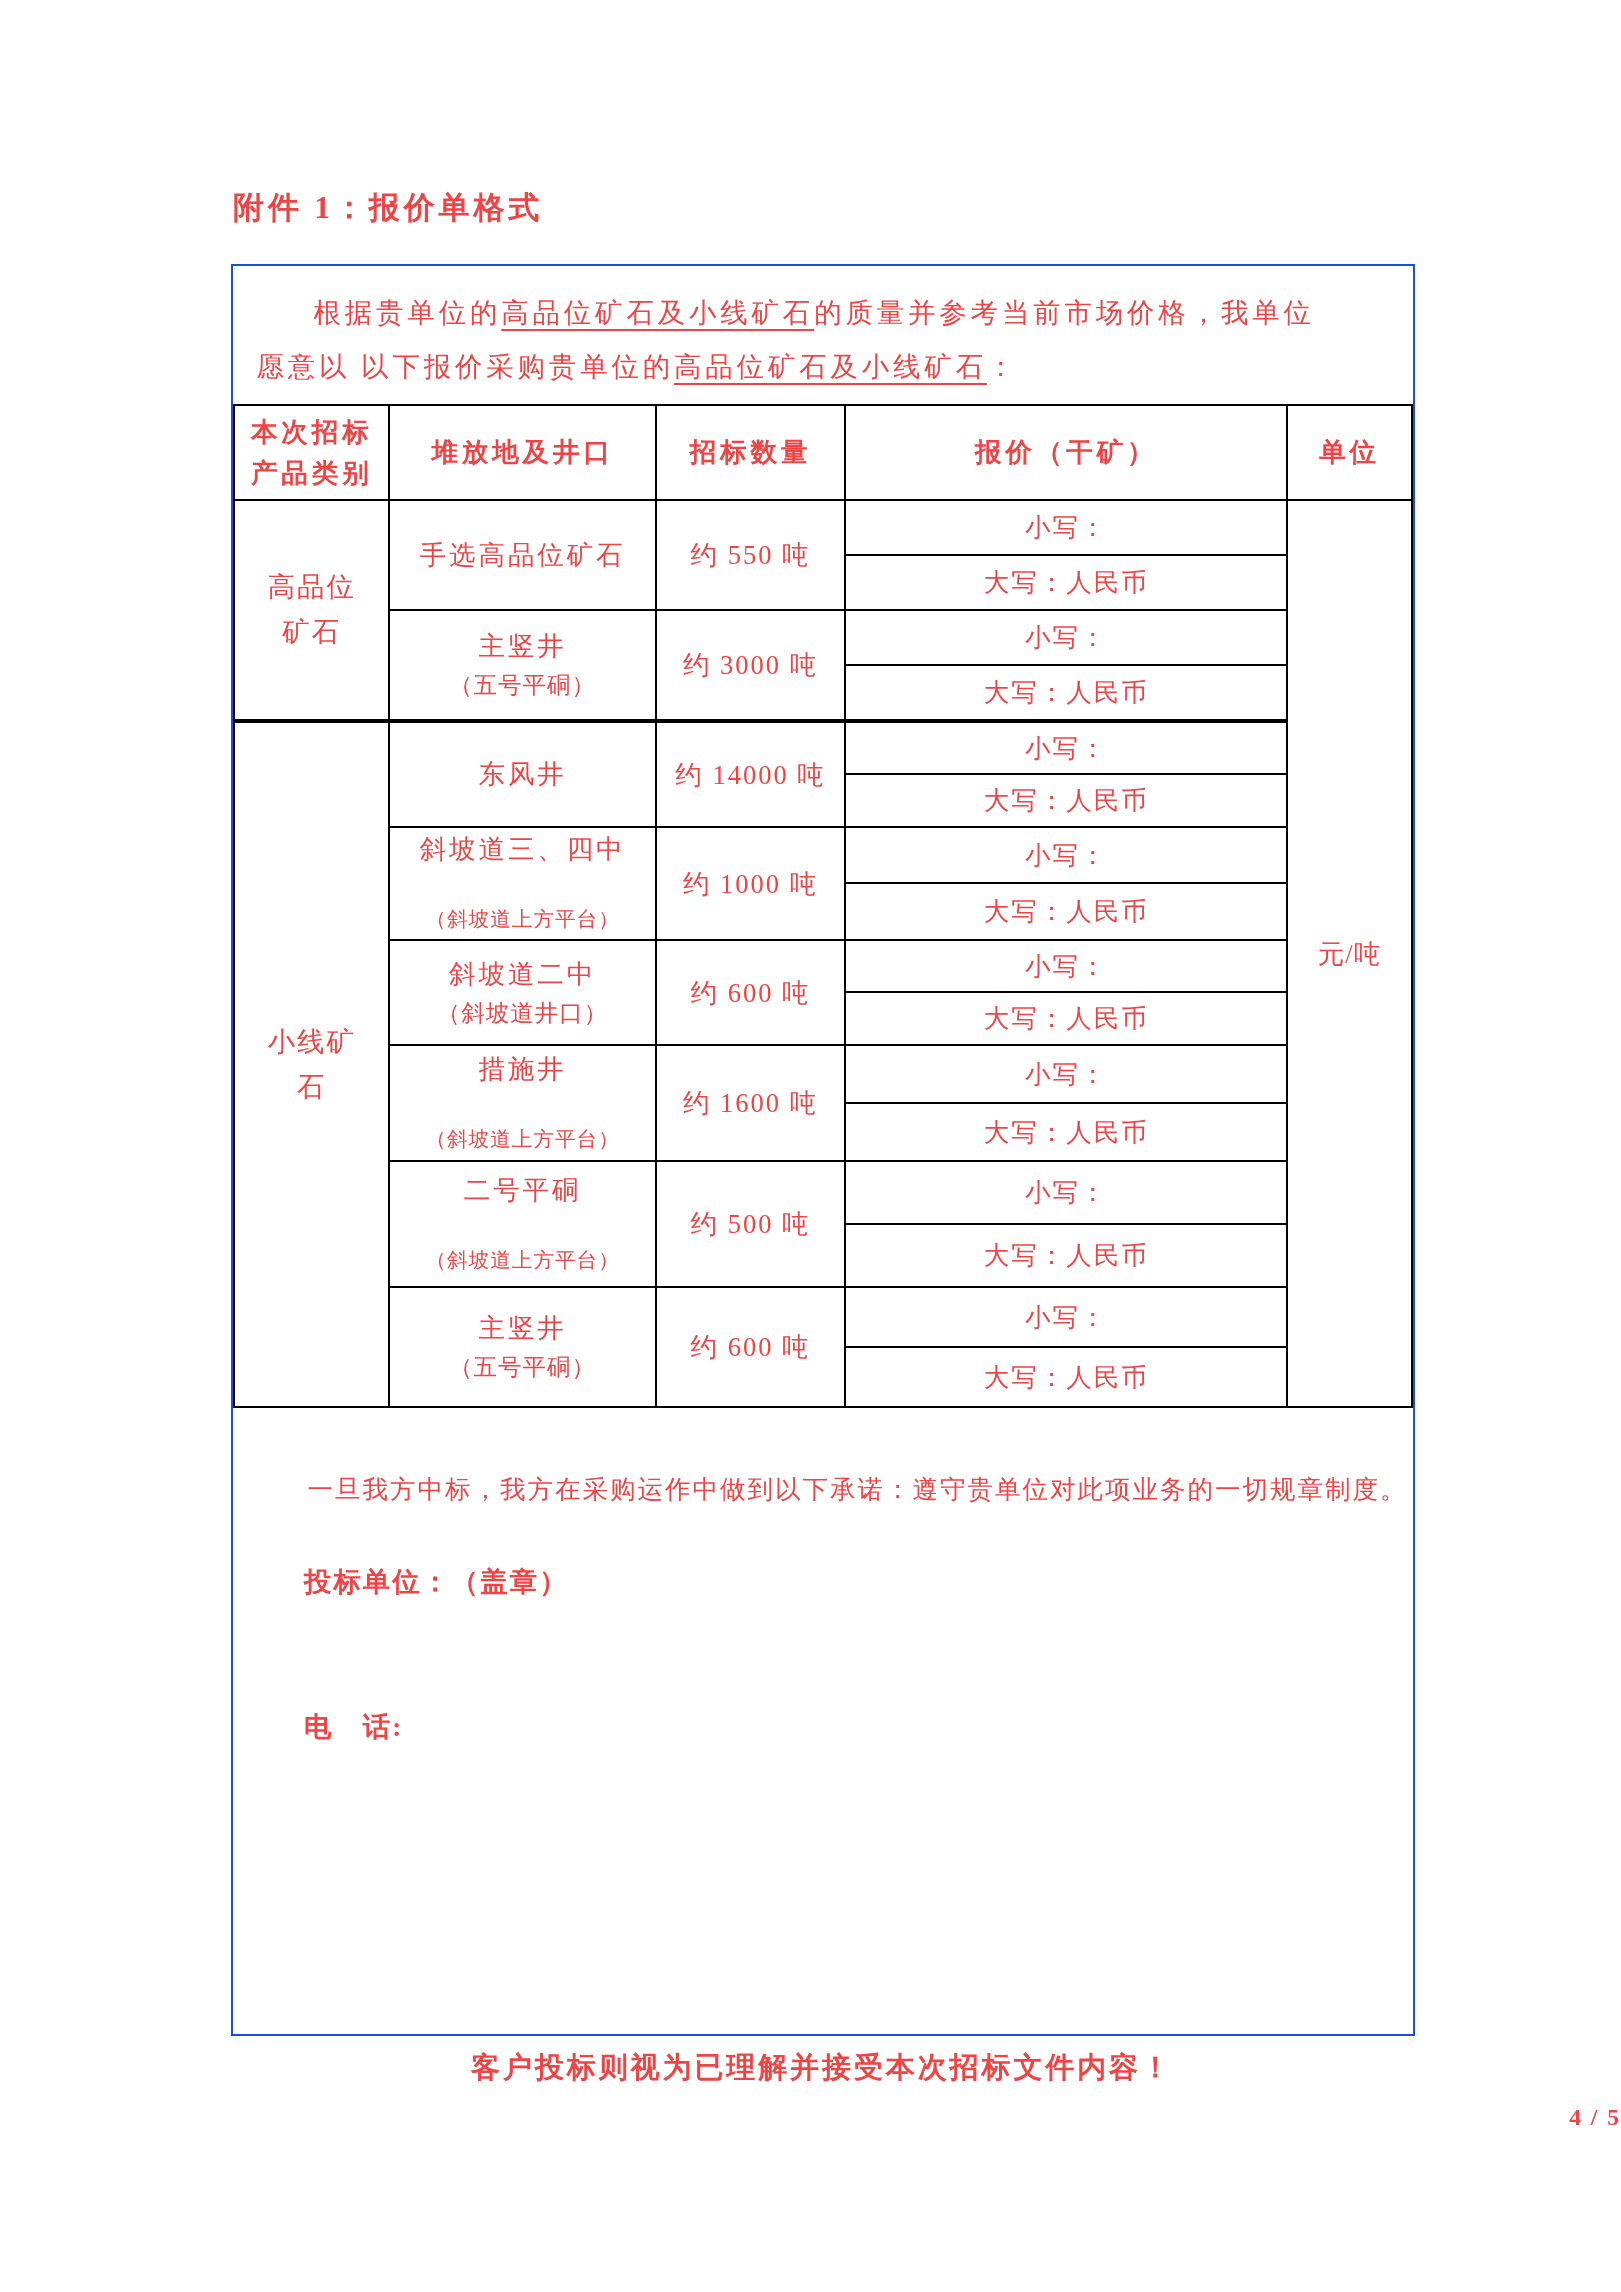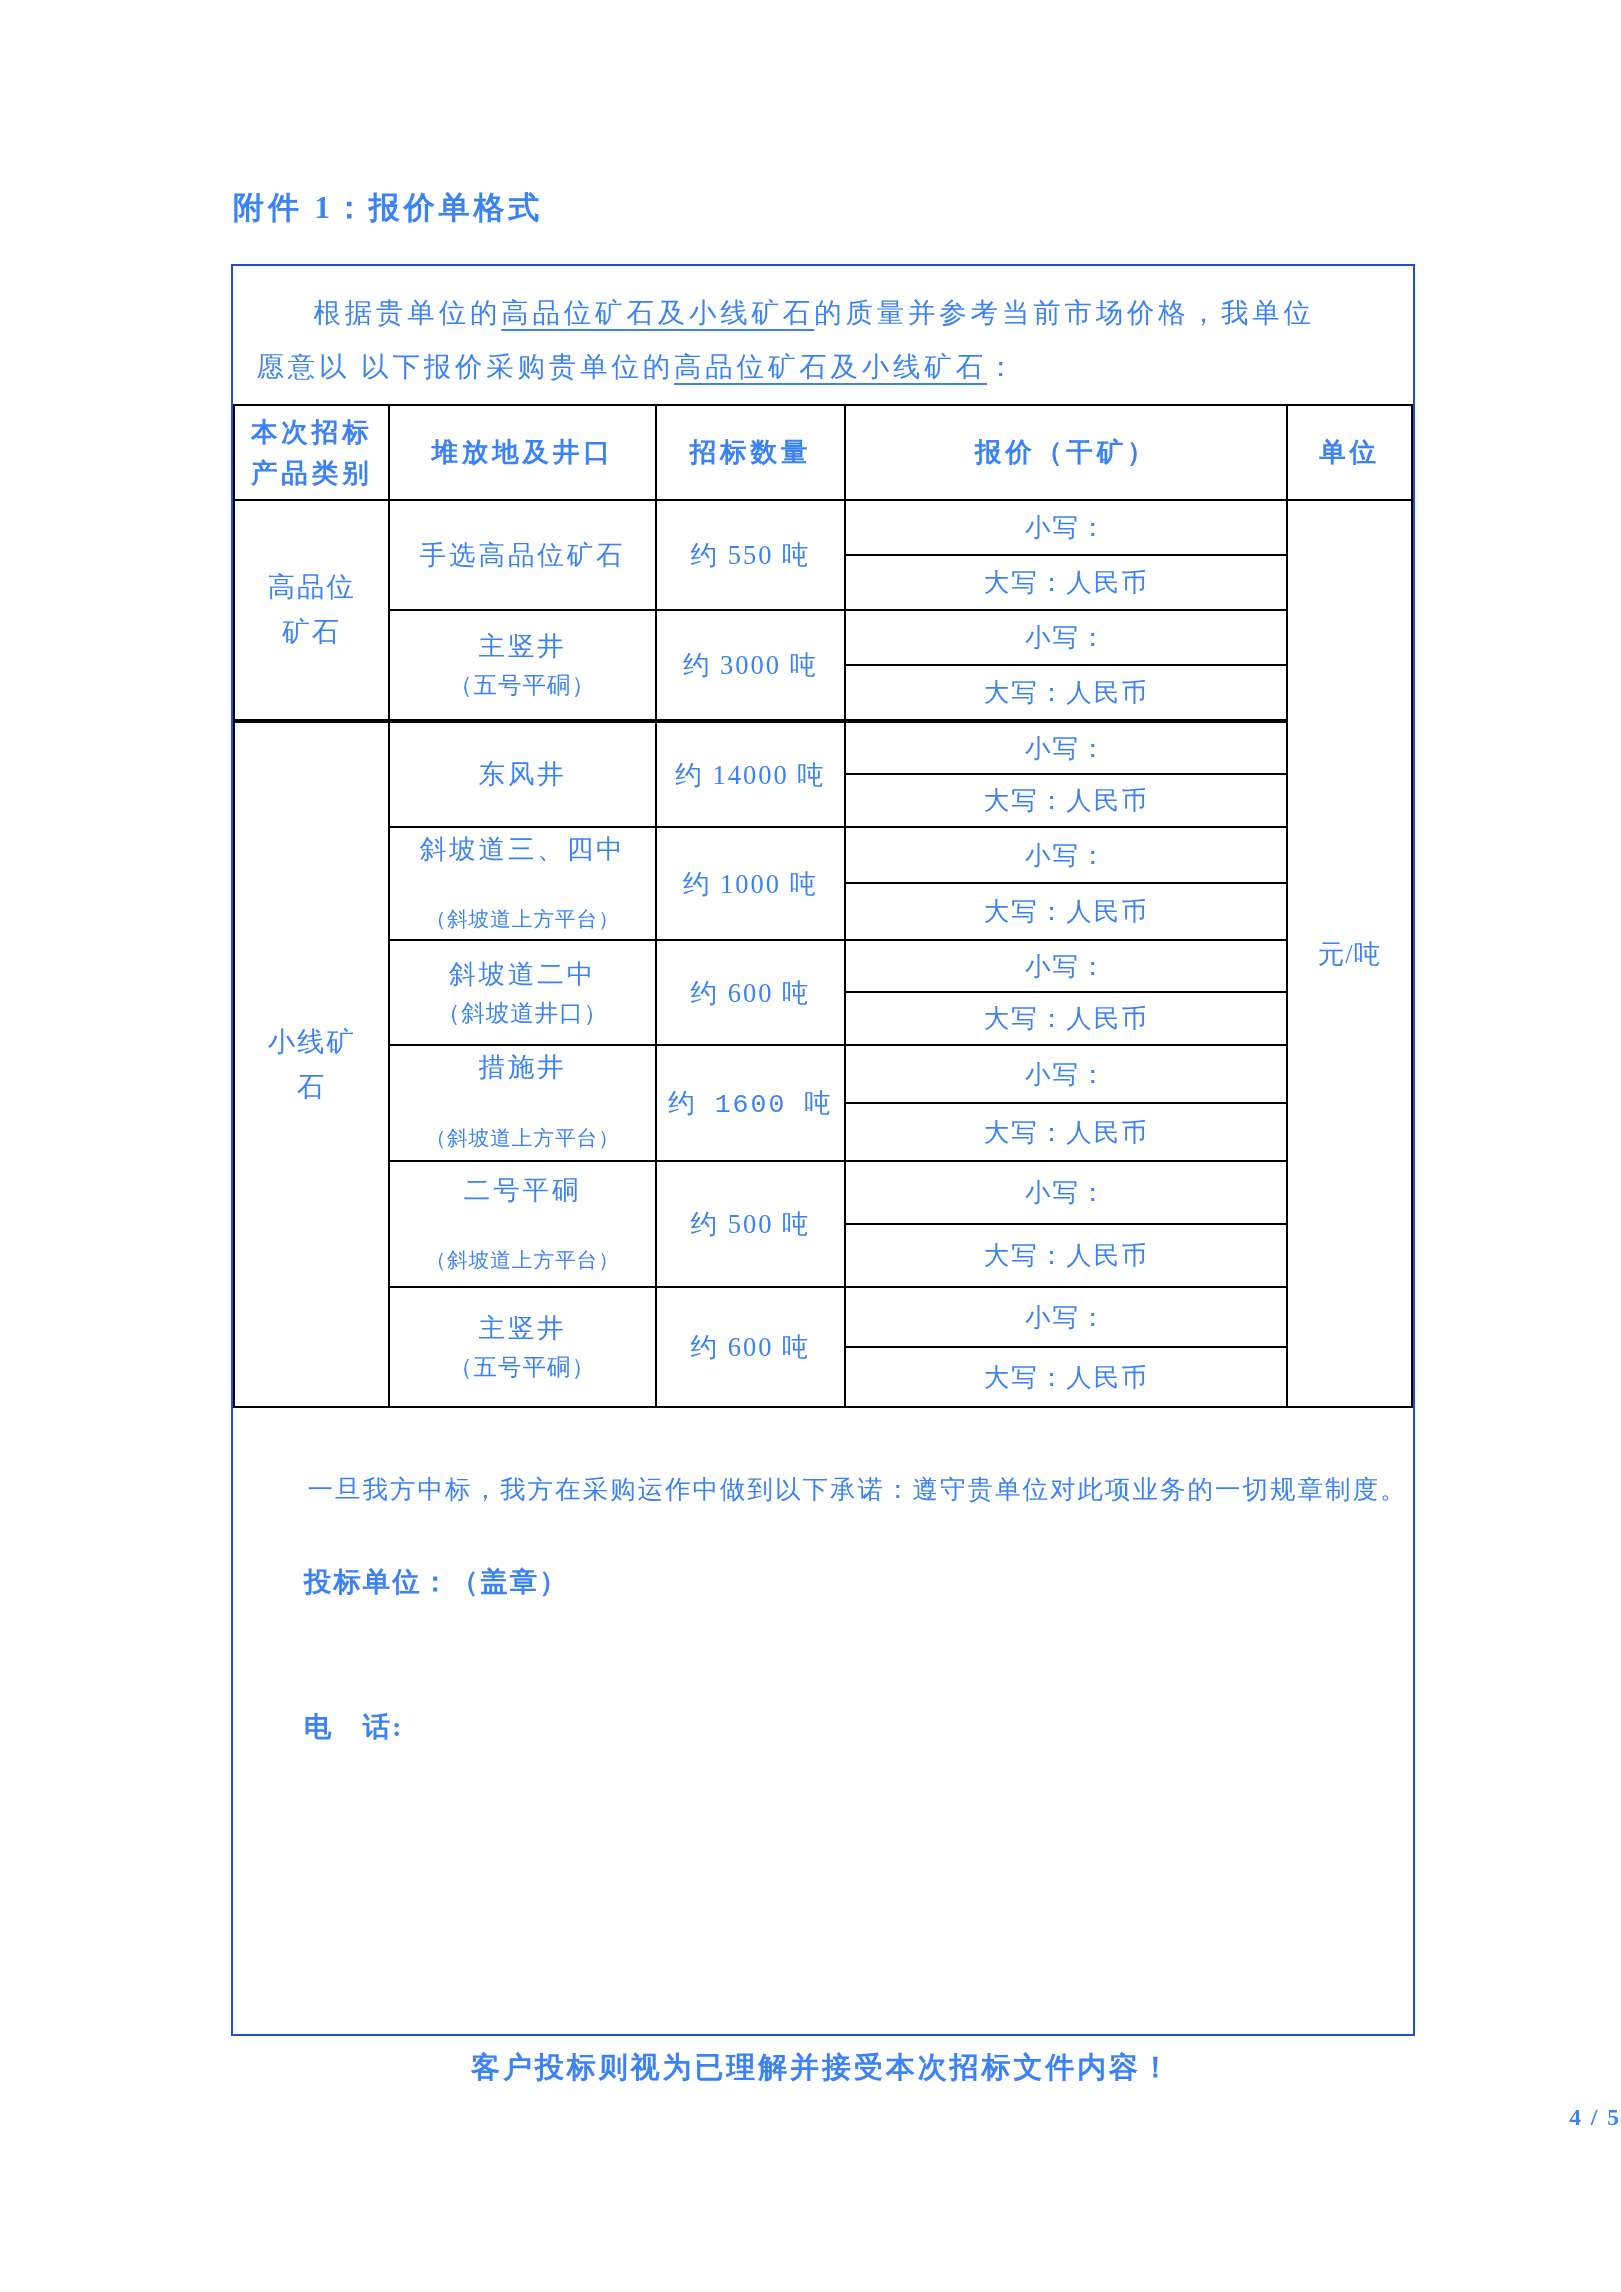--- a/index.html
+++ b/index.html
@@ -3,21 +3,21 @@
 <meta charset="utf-8">
 <style>
   html,body{margin:0;padding:0;background:#ffffff;}
   .page{
     position:relative;
     width:1621px;height:2293px;
     background:#ffffff;
     box-sizing:border-box;
     outline:1px solid #c9c9c9;
     font-family:"Liberation Serif","DejaVu Serif",serif;
-    color:#3b82f6;
+    color:#ef4444;
     overflow:hidden;
   }
   .doc-title{
     margin:0;
     padding:188px 0 0 233px;
     font-size:31px;
     line-height:39px;
     font-weight:bold;
     letter-spacing:3.9px;
   }
@@ -200,21 +200,21 @@
             <td class="loc" rowspan="2">
               <div class="main">斜坡道二中</div>
               <div class="sub">（斜坡道井口）</div>
             </td>
             <td class="qty" rowspan="2">约 600 吨</td>
             <td class="price">小写：</td>
           </tr>
           <tr style="height: 53px;">
             <td class="price">大写：人民币</td>
           </tr>
-          <tr style="height: 58px; font-family: Liberation Mono, monospace;">
+          <tr style="height: 58px;">
             <td class="loc" rowspan="2">
               <div class="main">措施井</div>
               <div class="sub small">（斜坡道上方平台）</div>
             </td>
             <td class="qty" rowspan="2">约 1600 吨</td>
             <td class="price">小写：</td>
           </tr>
           <tr style="height: 58px;">
             <td class="price">大写：人民币</td>
           </tr>

